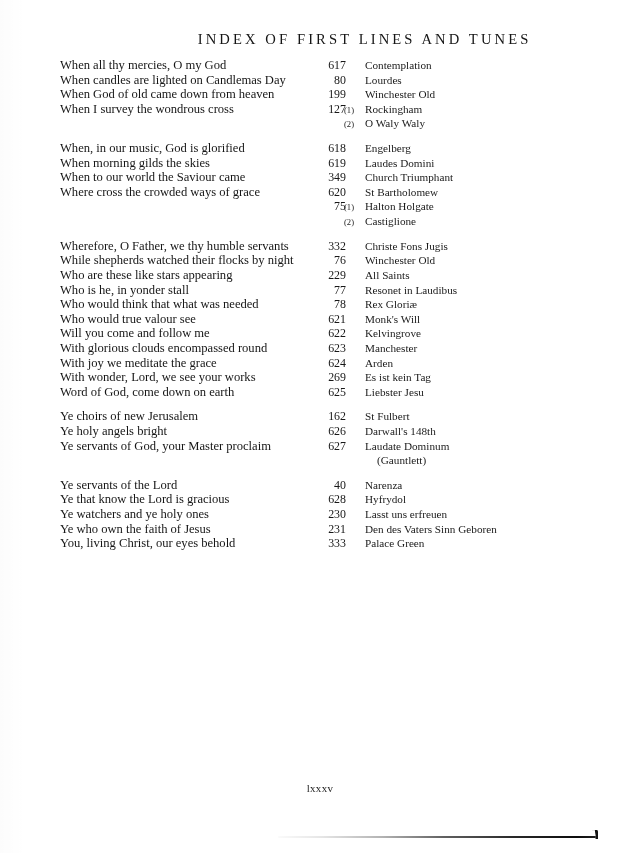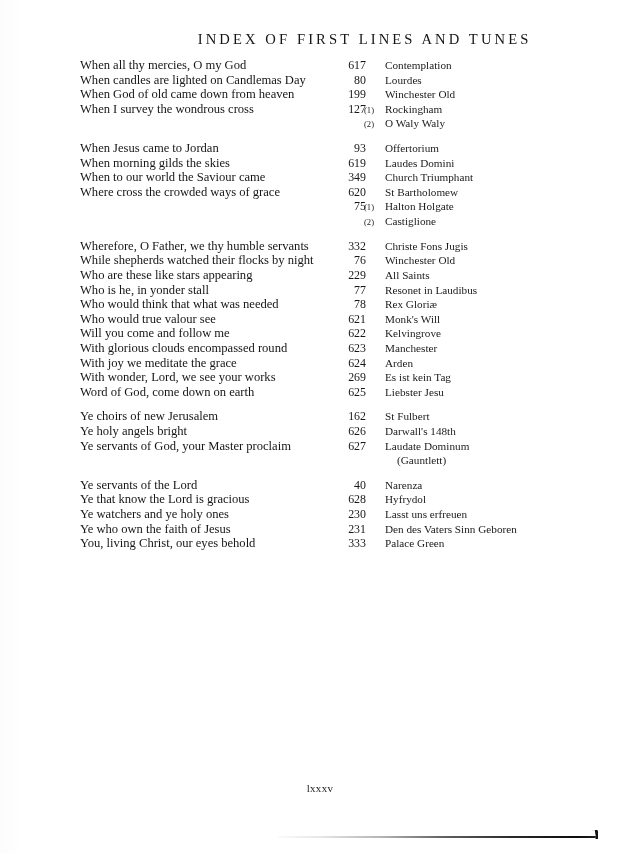--- a/index.html
+++ b/index.html
@@ -41,21 +41,20 @@
   
   #index-list {
     position: absolute;
     top: 58px;
     left: 0;
     width: 640px;
   }
 
   .index-group {
     margin-bottom: 10px;
-    margin-left: 20px;
   }
   .index-group:last-child { margin-bottom: 0; }
 
   .index-row {
     position: relative;
     height: 14.62px;
     line-height: 14.62px;
     white-space: nowrap;
   }
 
@@ -198,24 +197,24 @@
         </div>
         <div class="index-row">
           <span class="first-line"></span>
           <span class="hymn-number"></span>
           <span class="tune-index">(2)</span>
           <span class="tune-name">O Waly Waly</span>
         </div>
       </div>
       <div class="index-group">
         <div class="index-row">
-          <span class="first-line">When Jesus came to Jordan</span>
-          <span class="hymn-number">93</span>
-          <span class="tune-index"></span>
-          <span class="tune-name">Offertorium</span>
+          <span class="first-line">When, in our music, God is glorified</span>
+          <span class="hymn-number">618</span>
+          <span class="tune-index"></span>
+          <span class="tune-name">Engelberg</span>
         </div>
         <div class="index-row">
           <span class="first-line">When morning gilds the skies</span>
           <span class="hymn-number">619</span>
           <span class="tune-index"></span>
           <span class="tune-name">Laudes Domini</span>
         </div>
         <div class="index-row">
           <span class="first-line">When to our world the Saviour came</span>
           <span class="hymn-number">349</span>

